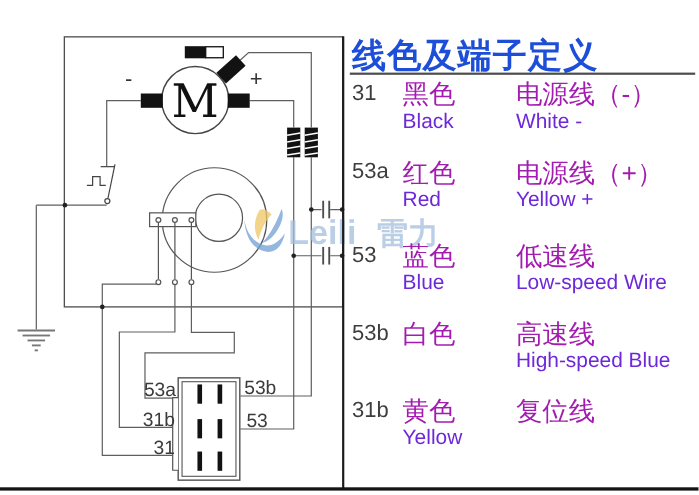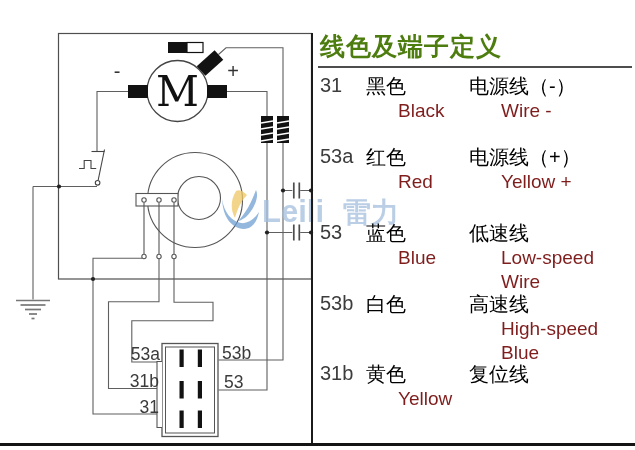--- a/index.html
+++ b/index.html
@@ -4,34 +4,34 @@
 <style>
   html,body{margin:0;padding:0;}
   body{
     width:635px;height:450px;position:relative;overflow:hidden;
     background:#ffffff;
     font-family:"Liberation Sans","DejaVu Sans",sans-serif;
   }
   svg text{user-select:none;}
   .legend-title{
     position:absolute;left:320px;top:30px;
-    font-size:25px;font-weight:bold;color:#4d7c0f;letter-spacing:1px;
+    font-size:31px;font-weight:bold;color:#1d4ed8;letter-spacing:1px;
   }
   .title-rule{
     position:absolute;left:318px;top:66px;width:314px;height:2px;background:#4d4d4d;
   }
   .lrow{position:absolute;left:0;width:635px;height:0;overflow:visible;}
   .lrow .term{
     position:absolute;left:320px;top:0;width:44px;
     font-size:20px;color:#3d3d3d;
   }
   .lrow .cblock{position:absolute;left:366px;top:0;}
   .lrow .dblock{position:absolute;left:469px;top:0;width:162px;}
-  .cn{font-size:20px;line-height:25px;color:#000000;}
-  .en{font-size:19px;line-height:24px;color:#7f1d1d;margin-left:32px;}
+  .cn{font-size:24px;line-height:25px;color:#a21caf;}
+  .en{font-size:19px;line-height:24px;color:#6d28d9;}
   .vrule{position:absolute;left:311px;top:33px;width:2px;height:411px;background:#1b1b1b;}
   .brule{position:absolute;left:0;top:443px;width:635px;height:3px;background:#141414;}
 </style>
 </head>
 <body>
 
 <svg width="635" height="450" viewBox="0 0 635 450" style="position:absolute;left:0;top:0;">
 
   <rect x="58.5" y="33.5" width="253" height="245.5" fill="none" stroke="#4f4f4f" stroke-width="1.2"></rect>
 
@@ -169,21 +169,21 @@
   <div class="title-rule"></div>
 
   <div class="lrow" style="top:74px">
     <div class="term">31</div>
     <div class="cblock">
       <div class="cn">黑色</div>
       <div class="en">Black</div>
     </div>
     <div class="dblock">
       <div class="cn">电源线（-）</div>
-      <div class="en">Wire -</div>
+      <div class="en">White -</div>
     </div>
   </div>
 
   <div class="lrow" style="top:145px">
     <div class="term">53a</div>
     <div class="cblock">
       <div class="cn">红色</div>
       <div class="en">Red</div>
     </div>
     <div class="dblock">

